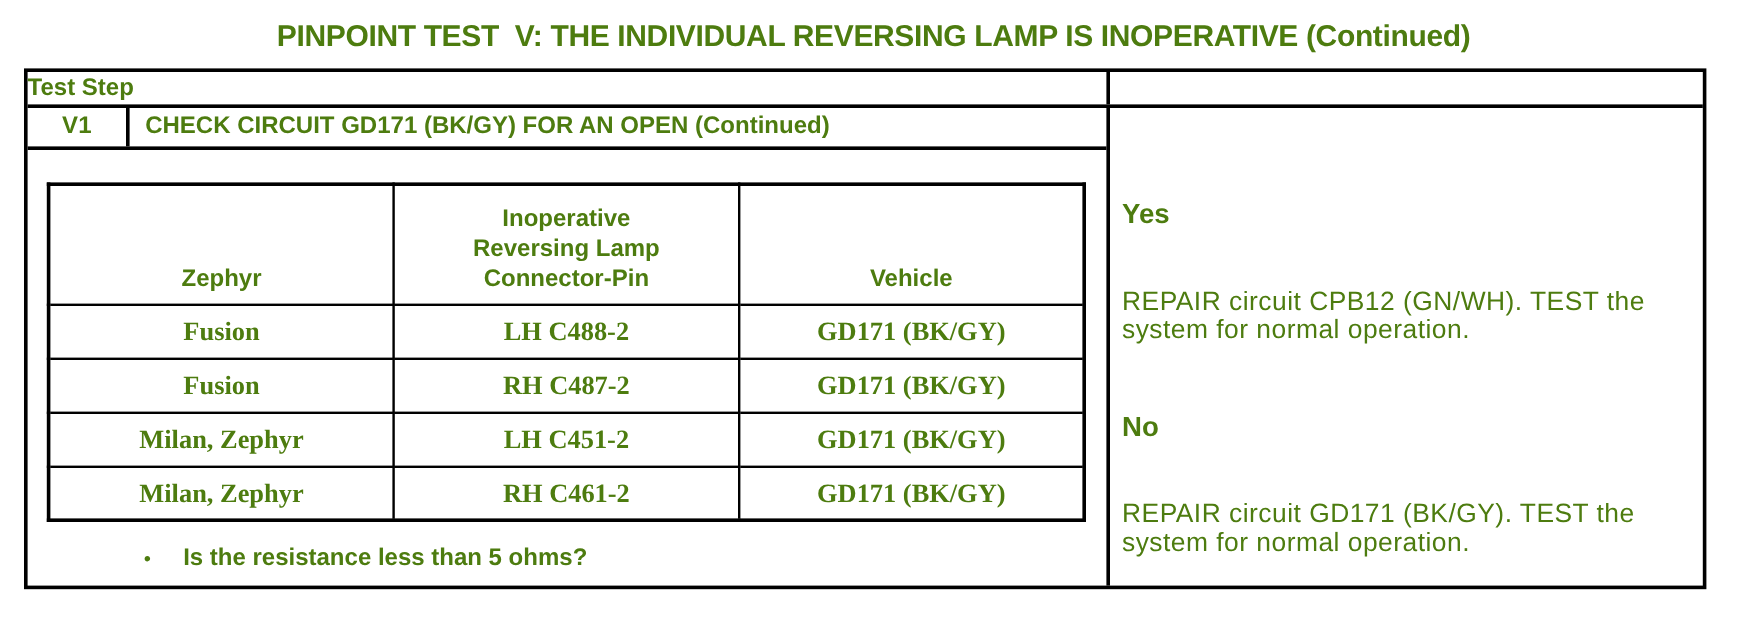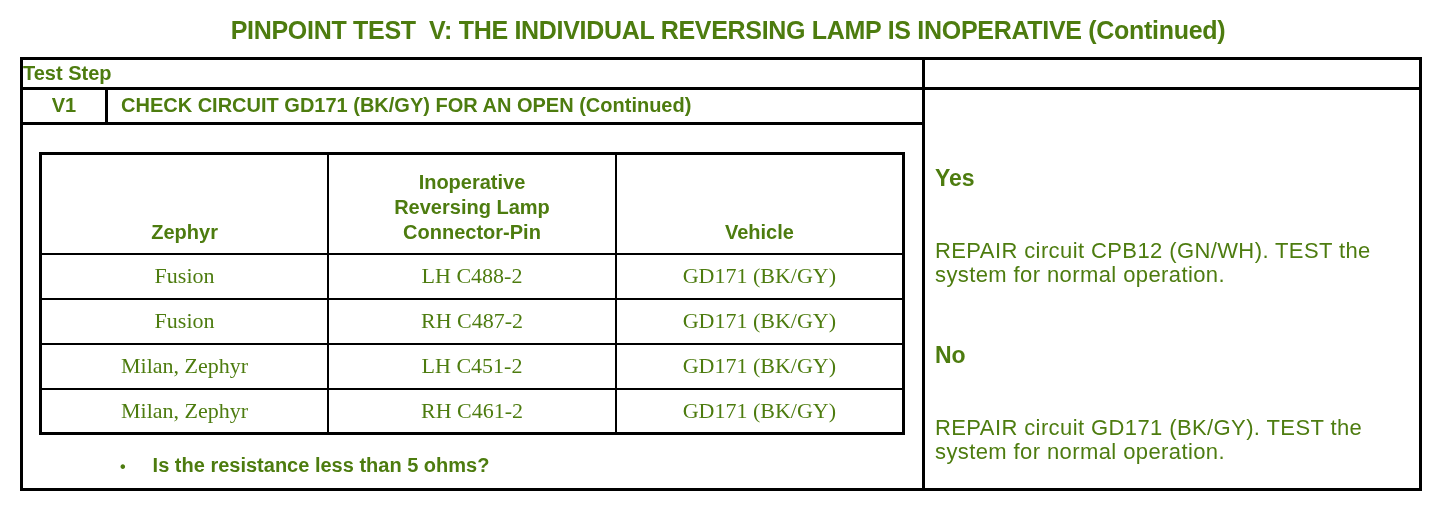--- a/index.html
+++ b/index.html
@@ -104,21 +104,21 @@
     font-size: 20px;
     font-weight: bold;
     line-height: 25px;
     white-space: pre-line;
     font-family: "Liberation Sans", sans-serif;
   }
   table.inner td {
     height: 45px;
     font-family: "Liberation Serif", serif;
     font-size: 22px;
-    font-weight: normal;
+    font-weight: bold;
     vertical-align: middle;
   }
   .question {
     position: absolute;
     left: 97px;
     bottom: 11px;
     display: flex;
     align-items: baseline;
     font-weight: bold;
     font-size: 20px;

